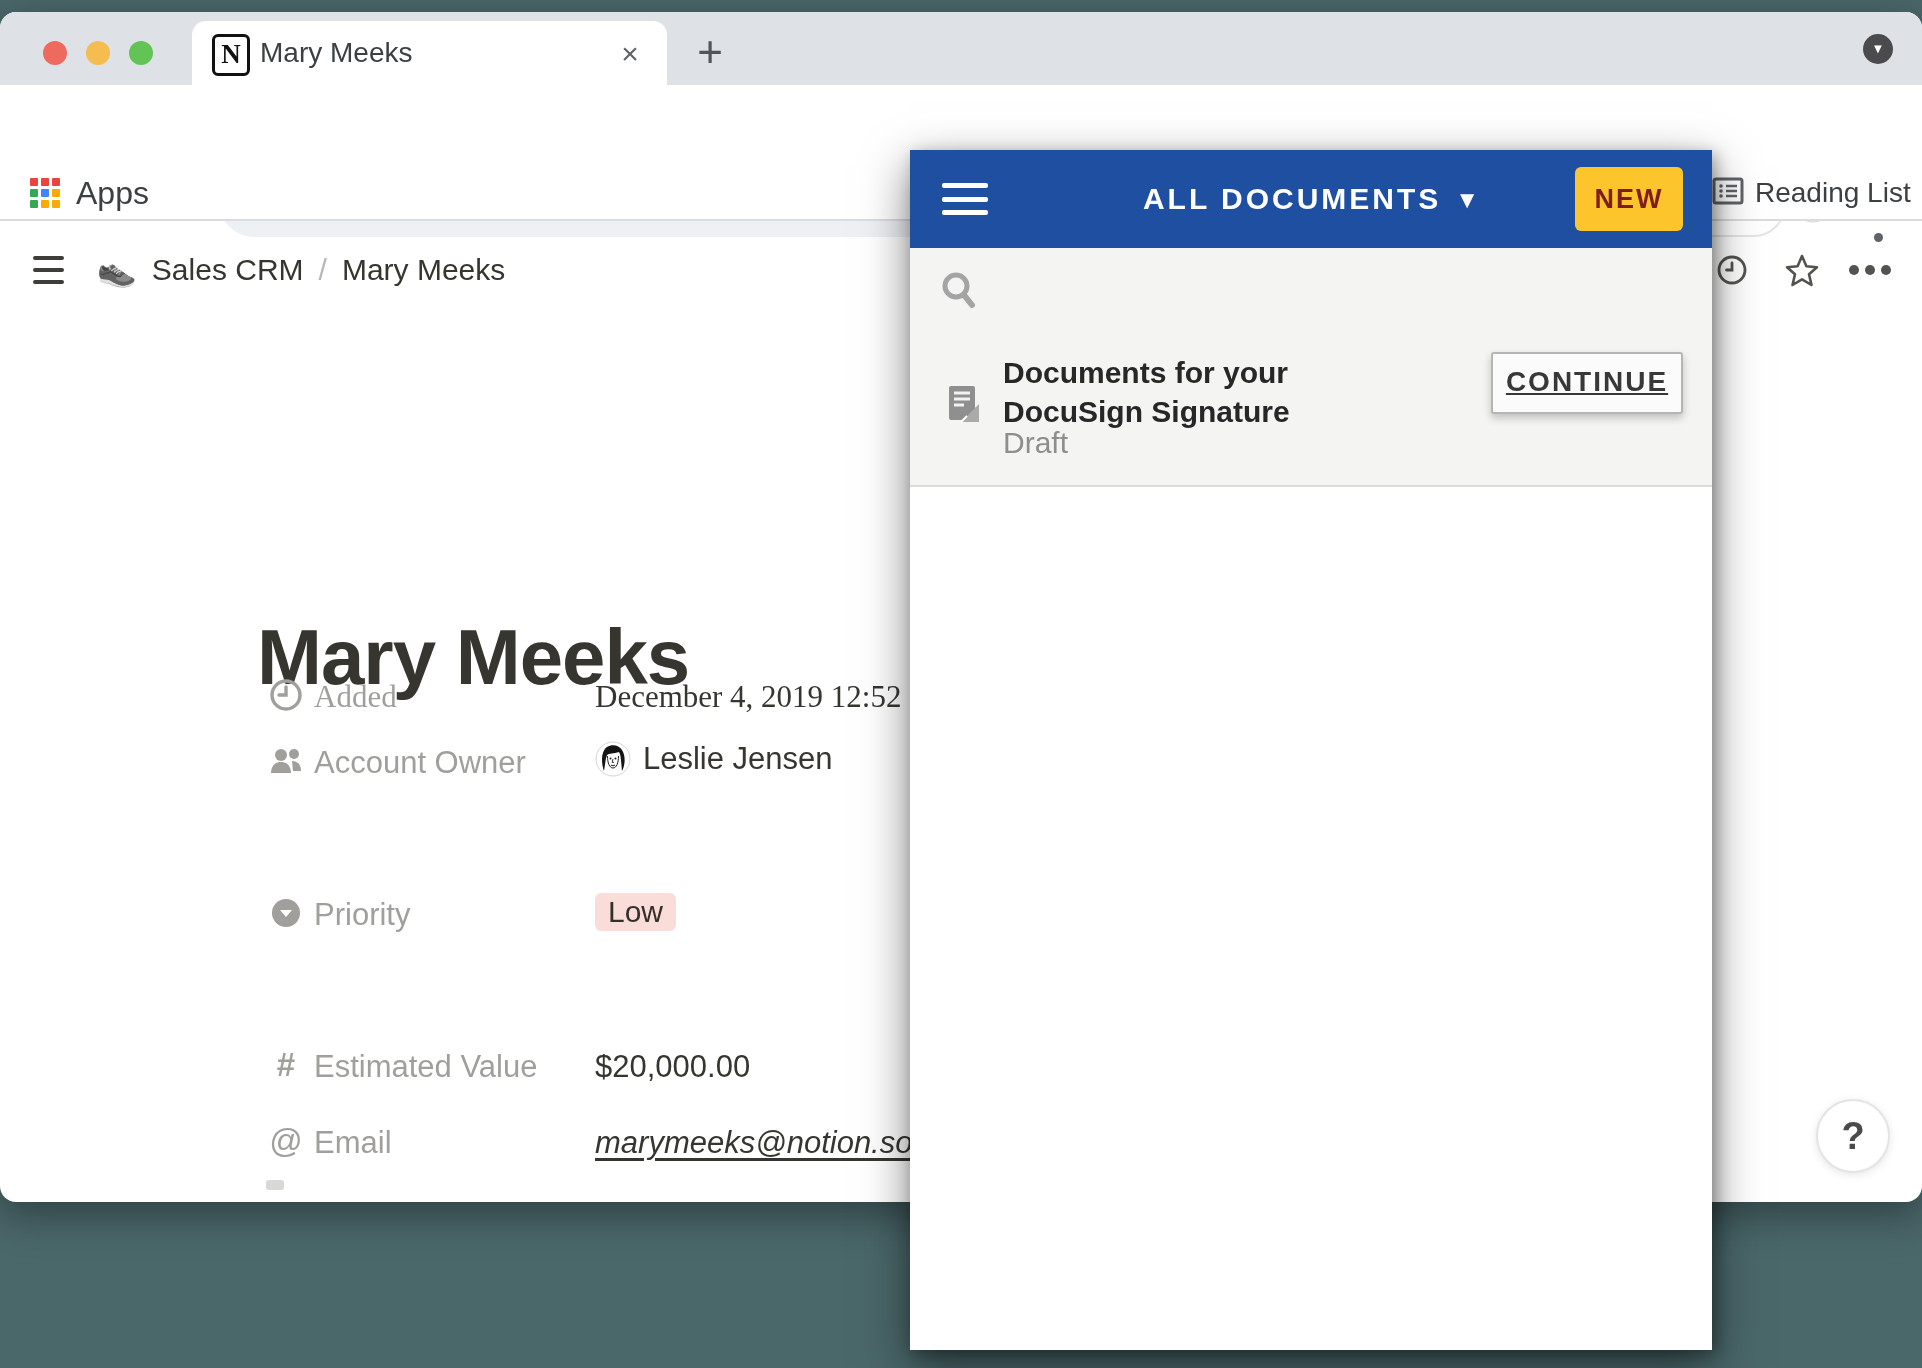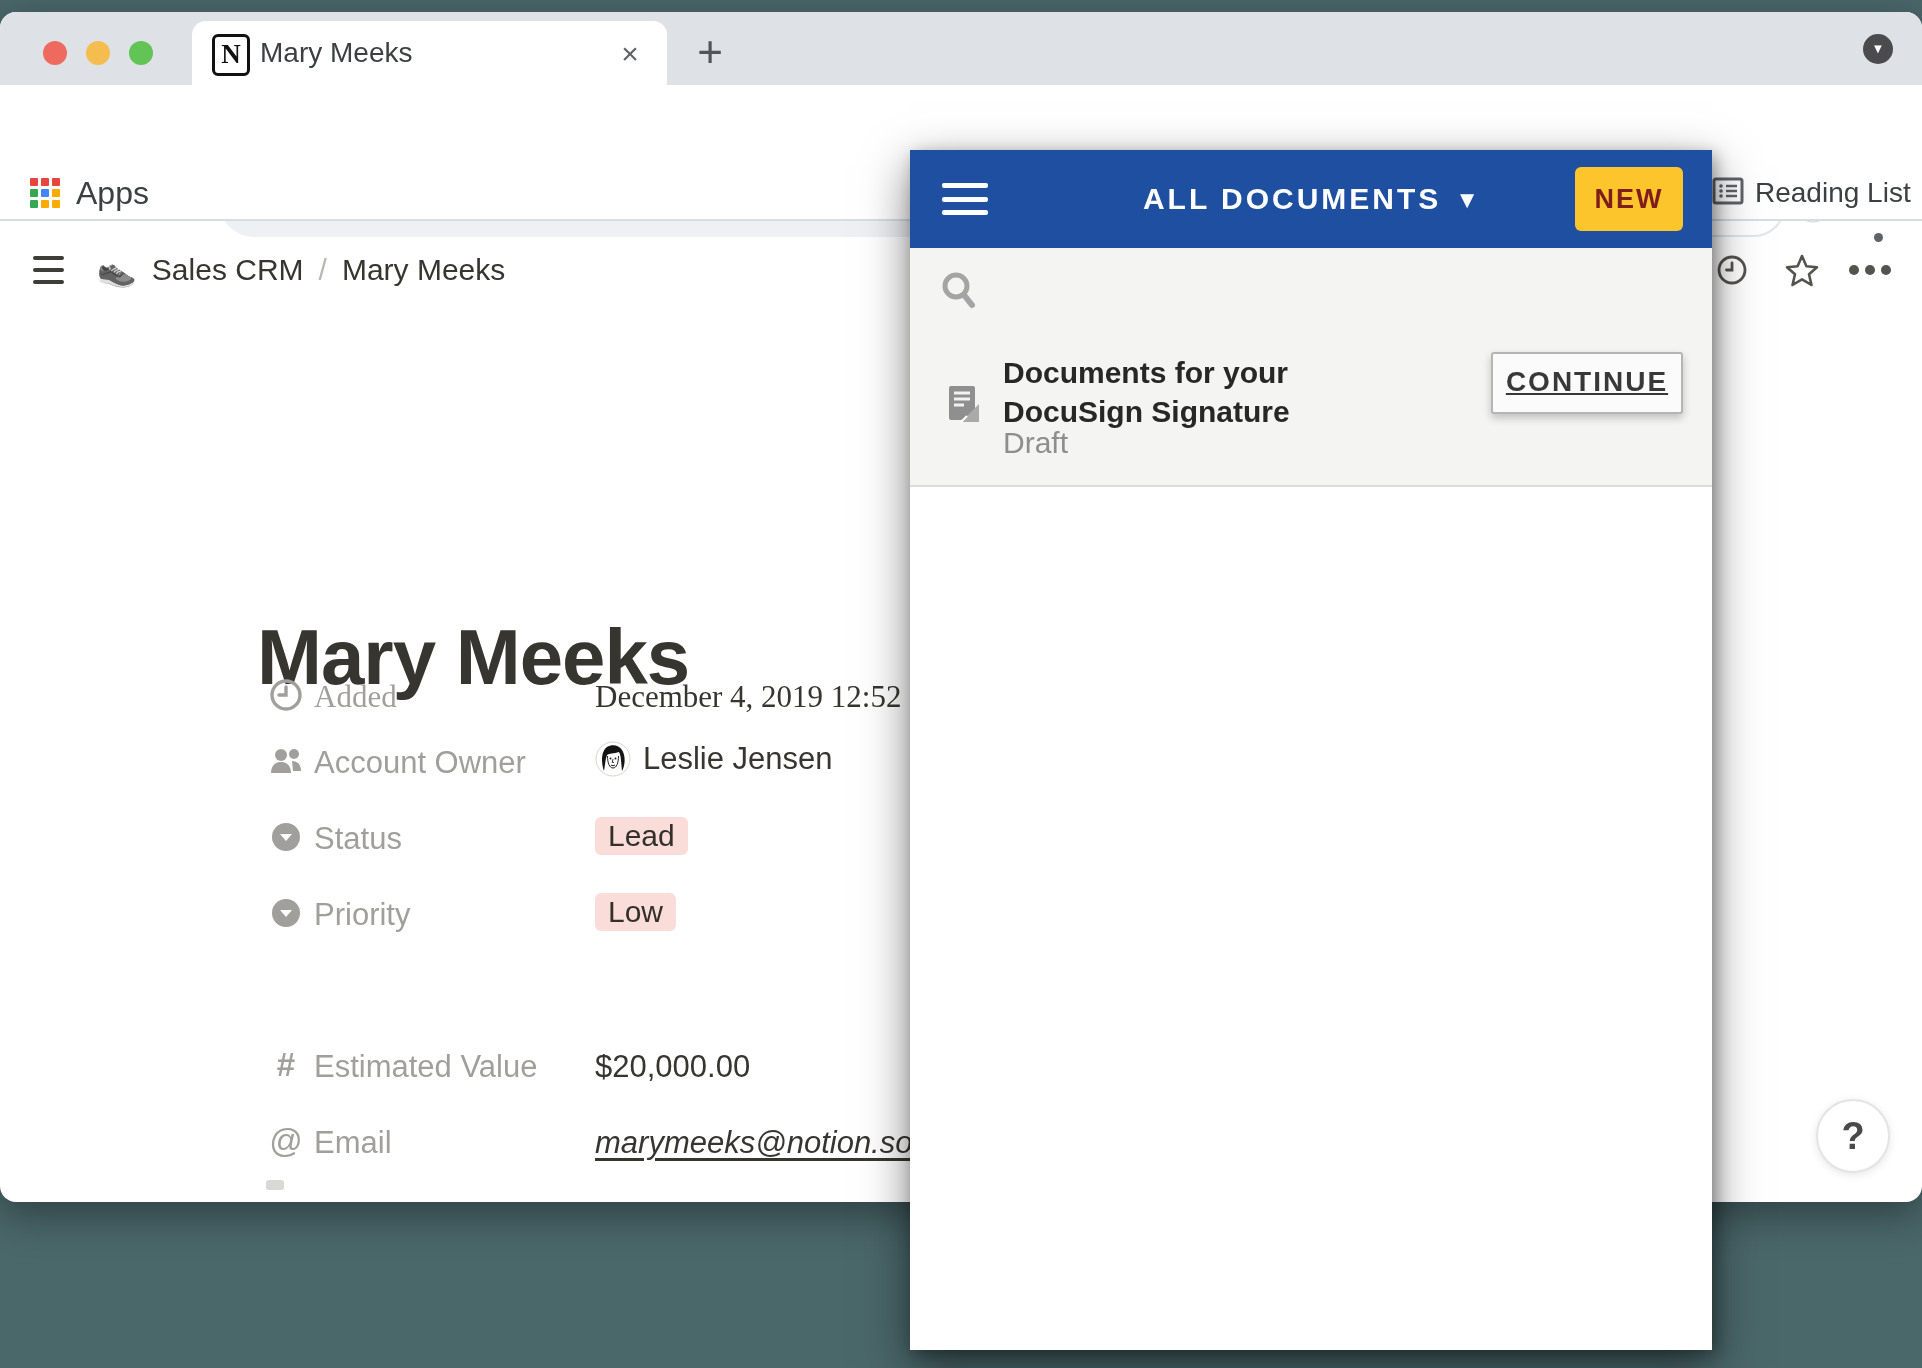--- a/index.html
+++ b/index.html
@@ -247,30 +247,20 @@
         <path d="M12.5 15 c0 7 2 12 5.5 12 s5.5-5 5.5-12" fill="#fff" stroke="#222" stroke-width="1"></path>
         <circle cx="15.5" cy="17.5" r="1" fill="#222"></circle>
           <circle cx="20.5" cy="17.5" r="1" fill="#222"></circle>
         <path d="M18 18 l-.8 3.4 h1.8" fill="none" stroke="#333" stroke-width="1"></path>
         <path d="M16 24 q2 1.4 4 0" fill="none" stroke="#333" stroke-width="1.2"></path>
       </svg>
       <span>Leslie Jensen</span>
     </span>
   </div>
 
-  <div class="prop-row" style="top:805px;">
-    <svg class="prop-icon" viewBox="0 0 36 36">
-      <circle cx="18" cy="18" r="14" fill="#a19f9b"></circle>
-      <path d="M12 15 L18 22 L24 15 Z" fill="#fff"></path>
-    </svg>
-    <span class="prop-label">Status</span>
-    <span class="prop-value" style="top:0;">
-      <span class="badge">Lead</span>
-    </span>
-  </div>
 
   <div class="prop-row" style="top:881px;">
     <svg class="prop-icon" viewBox="0 0 36 36">
       <circle cx="18" cy="18" r="14" fill="#a19f9b"></circle>
       <path d="M12 15 L18 22 L24 15 Z" fill="#fff"></path>
     </svg>
     <span class="prop-label">Priority</span>
     <span class="prop-value" style="top:0;">
       <span class="badge">Low</span>
     </span>

